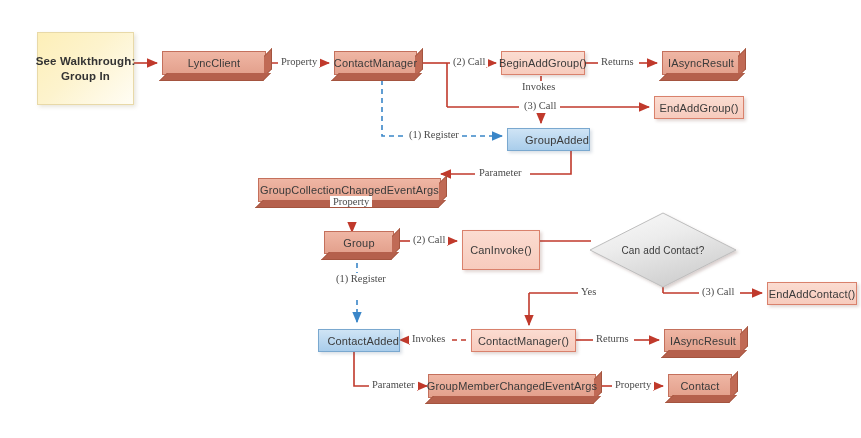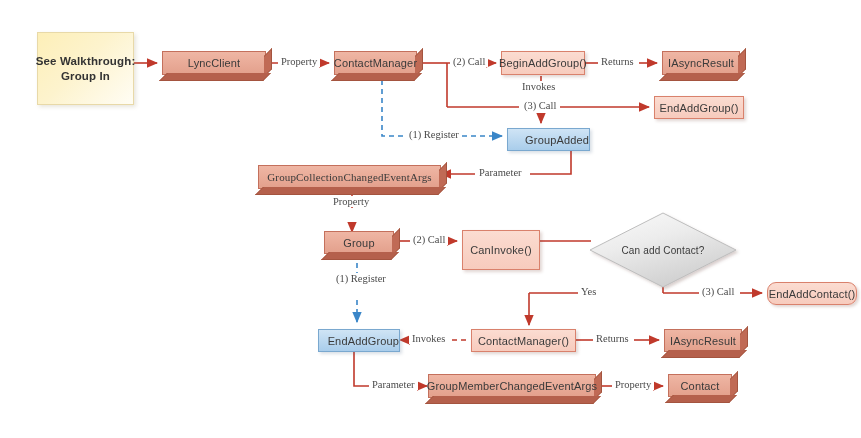--- a/index.html
+++ b/index.html
@@ -261,42 +261,42 @@
   </div>
 
   <div class="node n-flat" style="left:654px; top:96px; width:90px; height:23px;">
     <span>EndAddGroup()</span>
   </div>
 
   <div class="node n-event" style="left:507px; top:128px; width:83px; height:23px;">
     <span>GroupAdded</span>
   </div>
 
-  <div class="node n-3d" style="left:258px; top:165px; width:183px; height:24px;font-family:Liberation Serif, serif;">
+  <div class="node n-3d" style="left:258px; top:178px; width:183px; height:24px;">
     <span>GroupCollectionChangedEventArgs</span>
   </div>
 
   <div class="node n-3d" style="left:324px; top:231px; width:70px; height:23px;">
     <span>Group</span>
   </div>
 
   <div class="node n-flat" style="left:462px; top:230px; width:78px; height:40px;">
     <span>CanInvoke()</span>
   </div>
 
   <div class="node n-diamond" style="left:590px; top:213px; width:146px; height:74px;">
     <span class="dia-label">Can add Contact?</span>
   </div>
 
-  <div class="node n-flat" style="left:767px; top:282px; width:90px; height:23px;border-radius:9px;">
+  <div class="node n-flat" style="left:767px; top:282px; width:90px; height:23px;">
     <span>EndAddContact()</span>
   </div>
 
   <div class="node n-event" style="left:318px; top:329px; width:82px; height:23px;">
-    <span>EndAddGroup</span>
+    <span>ContactAdded</span>
   </div>
 
   <div class="node n-flat" style="left:471px; top:329px; width:105px; height:23px;">
     <span>ContactManager()</span>
   </div>
 
   <div class="node n-3d" style="left:664px; top:329px; width:78px; height:23px;">
     <span>IAsyncResult</span>
   </div>
 

